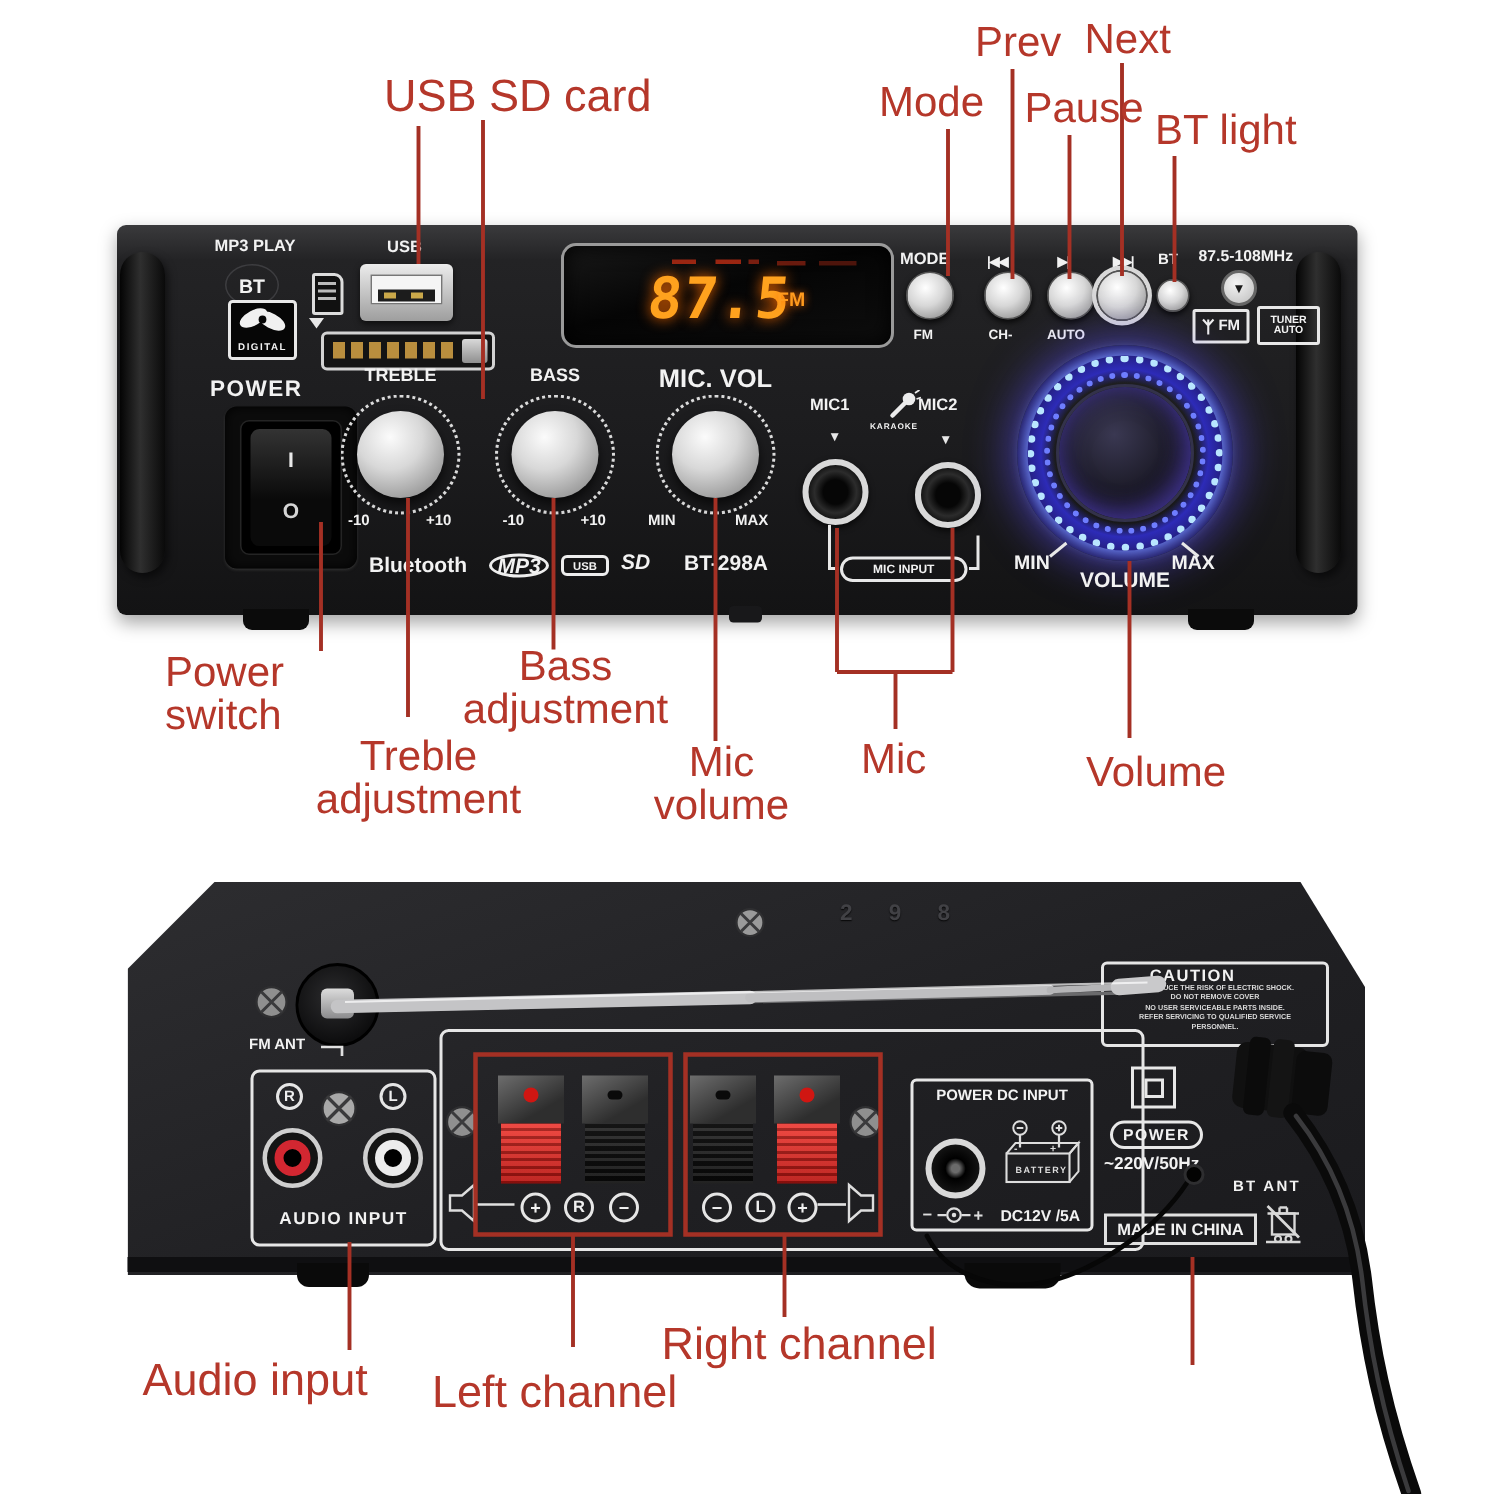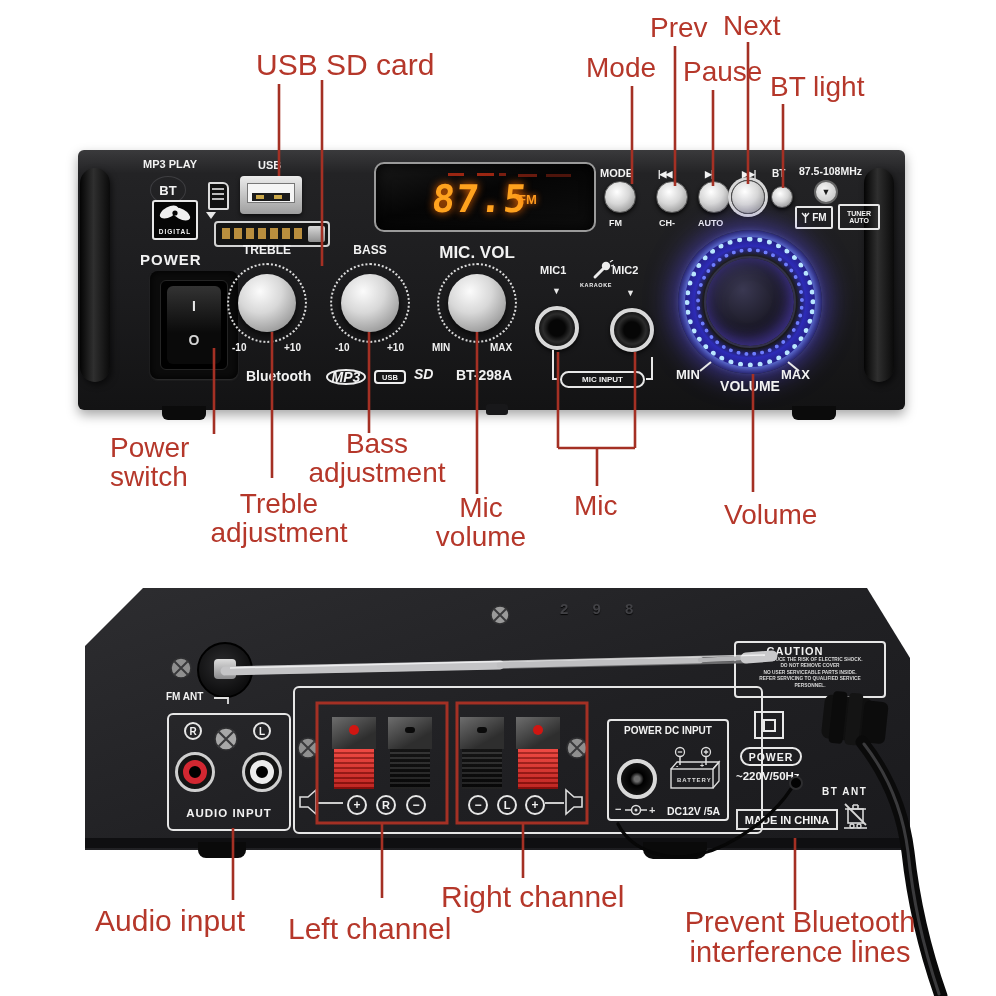--- a/index.html
+++ b/index.html
@@ -421,18 +421,14 @@
   <div class="abs ann2" style="left:420px;top:494px;width:122px;font-size:28px;text-align:center">
     <div>Mic</div>
     <div>volume</div>
   </div>
   <div class="abs ann" style="left:574px;top:492px;font-size:28px">Mic</div>
   <div class="abs ann" style="left:724px;top:501px;font-size:28px">Volume</div>
 
   <div class="abs ann" style="left:95px;top:906px;font-size:30px">Audio input</div>
   <div class="abs ann" style="left:441px;top:882px;font-size:30px">Right channel</div>
   <div class="abs ann" style="left:288px;top:914px;font-size:30px">Left channel</div>
-  <div class="abs ann2" style="left:658px;top:908px;width:284px;font-size:29px;text-align:center">
-    <div>Prevent Bluetooth</div>
-    <div>interference lines</div>
-  </div>
 
 </div>
 
 </body></html>

